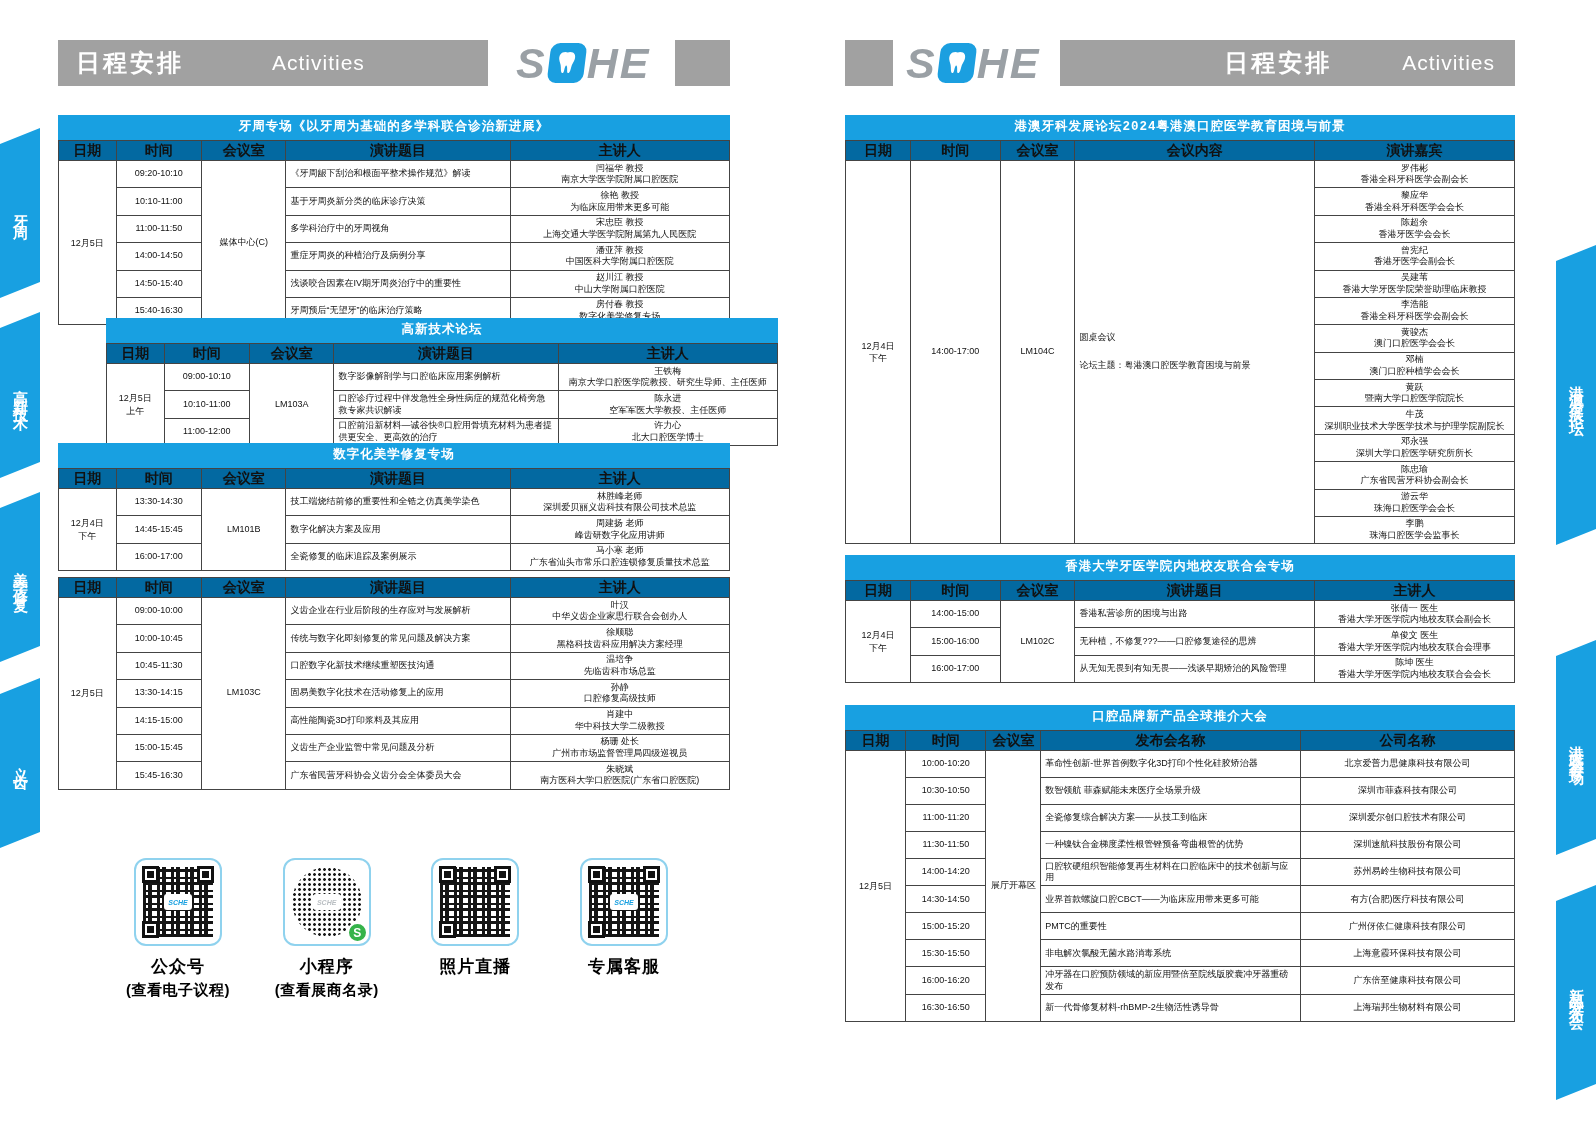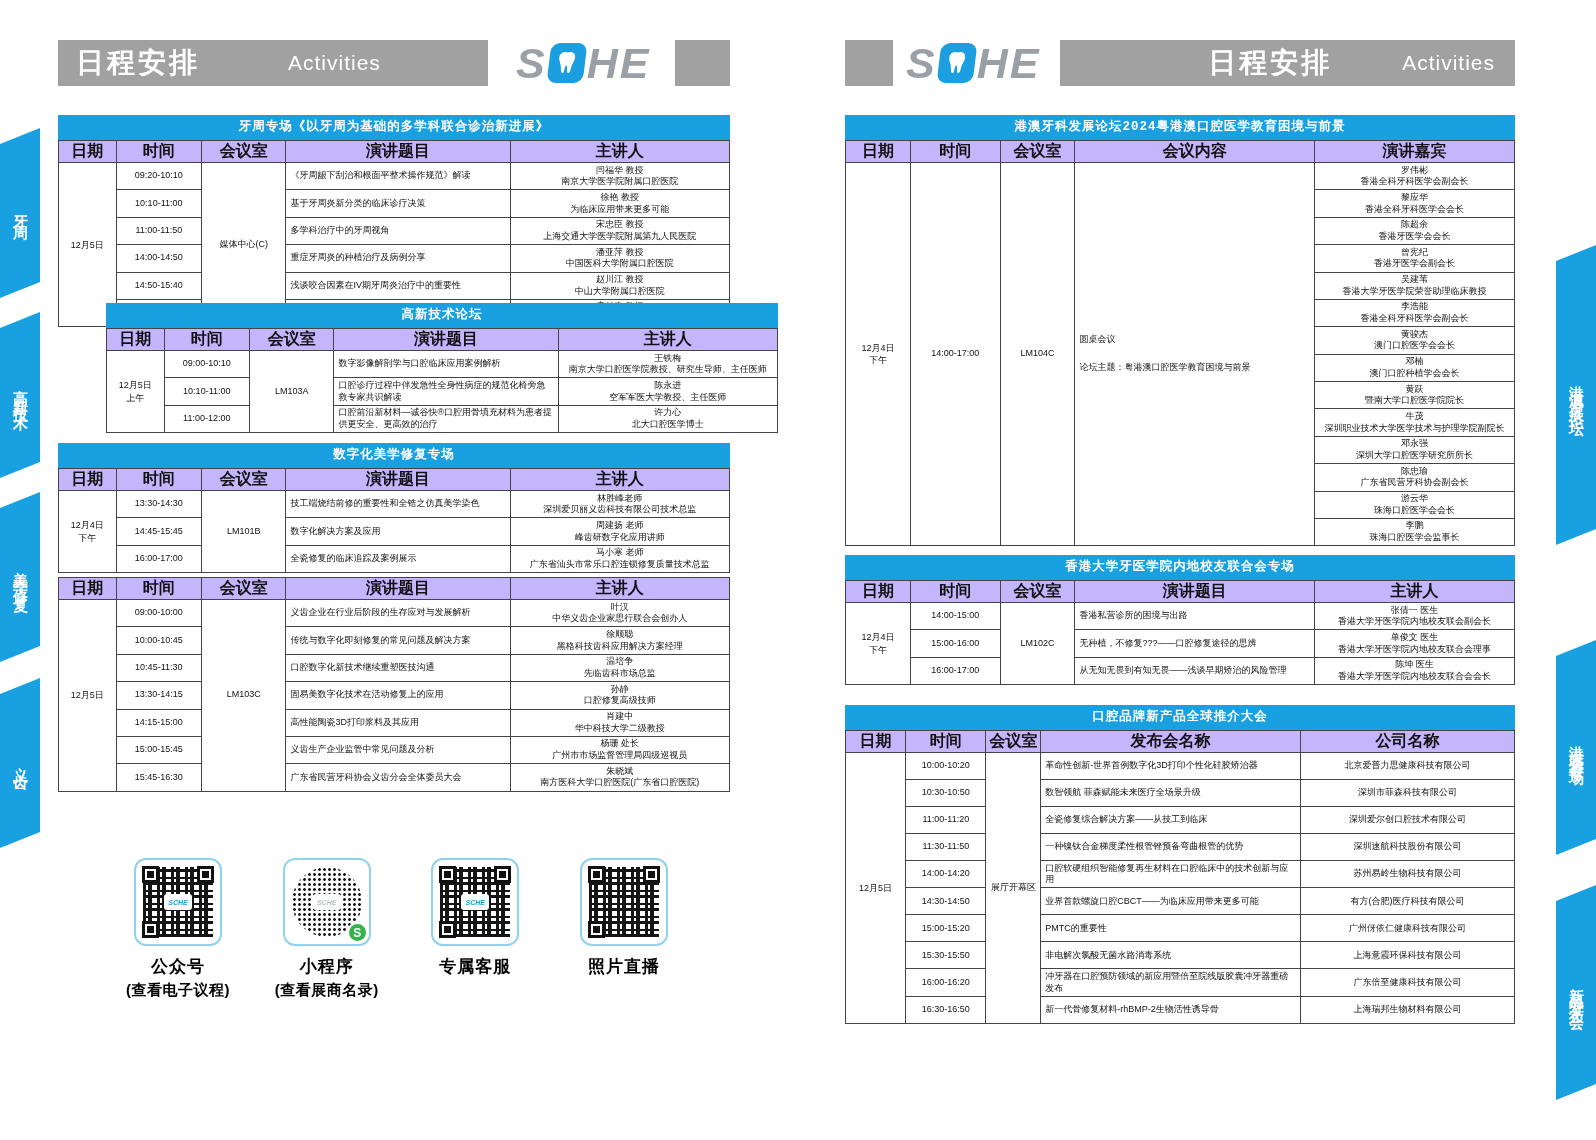--- a/index.html
+++ b/index.html
@@ -6,39 +6,39 @@
   body{
     width:1596px;height:1140px;position:relative;overflow:hidden;
     background:#ffffff;
     font-family:"Liberation Sans","DejaVu Sans",sans-serif;
     color:#111;
   }
   
   .hdr-bar{position:absolute;top:40px;height:46px;background:#a1a1a1;display:flex;align-items:center;color:#fff;box-sizing:border-box;}
   #hdr-left{left:58px;width:430px;padding-left:18px;gap:88px;}
   #hdr-right{left:1060px;width:455px;justify-content:flex-end;padding-right:20px;gap:70px;}
-  .hdr-cn{font-size:28px;font-weight:bold;letter-spacing:3px;}
+  .hdr-cn{font-size:24px;font-weight:bold;letter-spacing:3px;}
   .hdr-en{font-size:21px;letter-spacing:1px;}
   .hdr-sq{position:absolute;top:40px;height:46px;background:#a1a1a1;}
   #sq-left{left:675px;width:55px;}
   #sq-right{left:845px;width:48px;}
   .logo{position:absolute;top:41px;display:flex;align-items:center;}
   #logo-left{left:516px;}
   #logo-right{left:906px;}
   .logo-s,.logo-he{font-size:43px;font-weight:bold;font-style:italic;color:#9aa0a5;letter-spacing:2px;line-height:44px;}
   .logo-tooth{width:36px;height:40px;background:#1b9fe0;border-radius:9px;margin:0 2px;display:flex;align-items:center;justify-content:center;transform:skewX(-7deg);}
   
   .sched{position:absolute;}
   #tl1,#tl2,#tl3,#tl4{left:58px;width:672px;}
   #tr1,#tr2,#tr3{left:845px;width:670px;}
-  #tl1{top:115px;} #tl2{top:303px;padding-left:48px;} #tl3{top:443px;} #tl4{top:577px;}
+  #tl1{top:115px;} #tl2{top:318px;padding-left:48px;} #tl3{top:443px;} #tl4{top:577px;}
   #tr1{top:115px;} #tr2{top:555px;} #tr3{top:705px;}
   .t-title{background:#18a0e1;color:#fff;font-weight:bold;font-size:12.5px;text-align:center;height:25px;line-height:25px;letter-spacing:1px;white-space:nowrap;overflow:hidden;font-family:Liberation Mono, monospace;}
   .sched table{width:100%;border-collapse:collapse;table-layout:fixed;border:1px solid #222;}
-  .sched th{background:#c4b5fd;border:1px solid #444;font-size:16px;height:19px;font-weight:bold;color:#111;padding:0 2px;}
+  .sched th{background:#0369a1;border:1px solid #444;font-size:14px;height:19px;font-weight:bold;color:#111;padding:0 2px;}
   .sched td{border:1px solid #444;font-size:9px;text-align:center;vertical-align:middle;padding:1.5px 4px;height:23px;line-height:1.3;color:#111;word-break:break-all;}
   #tr1 td{height:21px;}
   .sched td.l{text-align:left;}
   .cell-content div + div{margin-top:16px;}
   .cell-date div{line-height:1.35;}
   
   .tab{position:absolute;width:40px;background:#18a0e1;color:#fff;writing-mode:vertical-rl;text-orientation:upright;display:flex;align-items:center;justify-content:center;font-size:15px;font-weight:bold;letter-spacing:9px;box-sizing:border-box;}
   .tab-l{left:0;clip-path:polygon(0 16px,100% 0,100% calc(100% - 16px),0 100%);}
   .tab-r{left:1556px;clip-path:polygon(0 16px,100% 0,100% calc(100% - 16px),0 100%);}
   #tabL0{top:128px;height:170px;}
@@ -657,28 +657,28 @@
     </div>
     <div class="qr-label">小程序</div>
     <div class="qr-sub">(查看展商名录)</div>
   </div>
   <div class="qr-item">
     <div class="qr-box">
       <div class="qr-pat"></div>
       <span class="f f1"></span>
       <span class="f f2"></span>
       <span class="f f3"></span>
-      <span class="qr-center">SCHE</span>
     </div>
-    <div class="qr-label">专属客服</div>
+    <div class="qr-label">照片直播</div>
     <div class="qr-sub"></div>
   </div>
   <div class="qr-item">
     <div class="qr-box">
       <div class="qr-pat"></div>
       <span class="f f1"></span>
       <span class="f f2"></span>
       <span class="f f3"></span>
+      <span class="qr-center">SCHE</span>
     </div>
-    <div class="qr-label">照片直播</div>
+    <div class="qr-label">专属客服</div>
     <div class="qr-sub"></div>
   </div>
 </div>
 
 </body></html>

